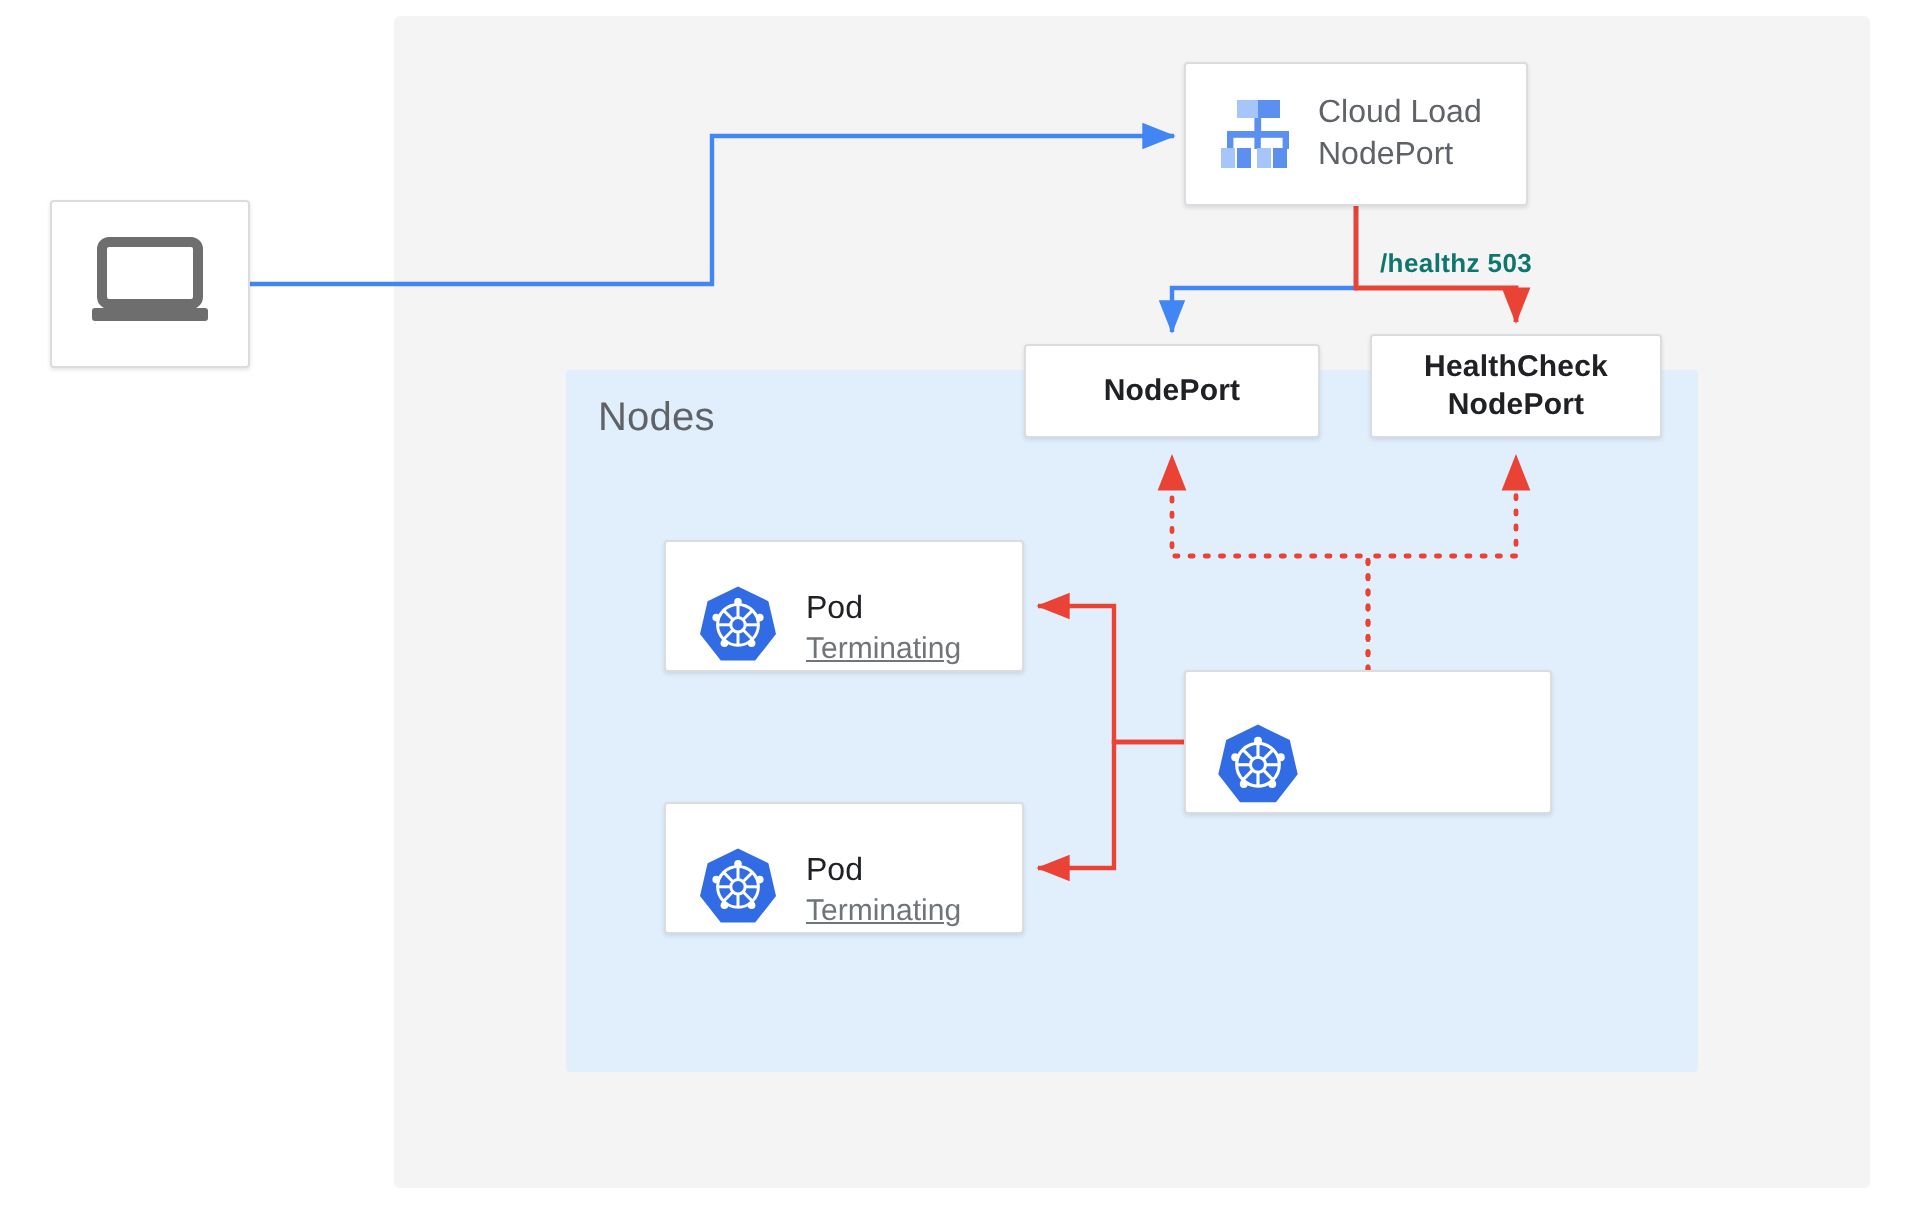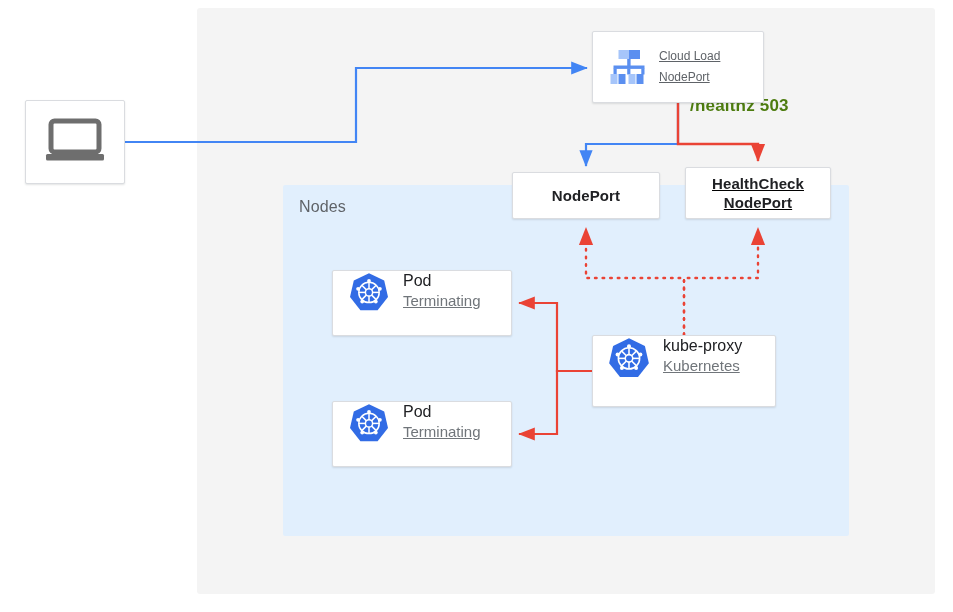--- a/index.html
+++ b/index.html
@@ -37,21 +37,21 @@
     top: 185px;
     width: 566px;
     height: 351px;
     background: #e1effd;
     border-radius: 2px;
   }
   .nodes-label {
     position: absolute;
     left: 299px;
     top: 198px;
-    font-size: 16px;
+    font-size: 20px;
     color: #5f6368;
     letter-spacing: .1px;
     white-space: nowrap;
   }
   
   .card {
     position: absolute;
     background: #ffffff;
     border: 1px solid #dadce0;
     box-sizing: border-box;
@@ -73,62 +73,60 @@
     left: 592px;
     top: 31px;
     width: 172px;
     height: 72px;
     display: flex;
     align-items: center;
     padding-left: 10px;
   }
   .clb-icon { width: 52px; flex: 0 0 52px; display:flex; align-items:center; justify-content:center; }
   .clb-text {
-    font-size: 12px;
+    font-size: 16px;
     color: #5f6368;
     line-height: 21px;
     margin-left: 4px;
-    text-decoration: underline;
   }
   
   .card-nodeport {
     left: 512px;
     top: 172px;
     width: 148px;
     height: 47px;
     display: flex;
     align-items: center;
     justify-content: center;
   }
   .card-hcnodeport {
     left: 685px;
     top: 167px;
     width: 146px;
     height: 52px;
     display: flex;
     align-items: center;
     justify-content: center;
-    text-decoration: underline;
   }
   .port-text {
     font-size: 15px;
     font-weight: bold;
     color: #202124;
     text-align: center;
     line-height: 19px;
     letter-spacing: .1px;
   }
   
   .card-pod1 { left: 332px; top: 270px; width: 180px; height: 66px; }
   .card-pod2 { left: 332px; top: 401px; width: 180px; height: 66px; }
   .card-kubeproxy { left: 592px; top: 335px; width: 184px; height: 72px; }
 
   .k8s-card-inner {
     display: flex;
-    align-items: flex-start;
+    align-items: flex-end;
     height: 100%;
     padding-left: 12px;
     box-sizing: border-box;
   }
   .k8s-icon-slot {
     flex: 0 0 48px;
     width: 48px;
     display: flex;
     align-items: center;
     justify-content: center;
@@ -150,24 +148,24 @@
     position: absolute;
     left: 0;
     top: 0;
     width: 953px;
     height: 612px;
     overflow: visible;
   }
   .healthz-label {
     position: absolute;
     left: 690px;
-    top: 96px;
-    font-size: 17px;
+    top: 124px;
+    font-size: 13px;
     font-weight: bold;
-    color: #4d7c0f;
+    color: #0f766e;
     letter-spacing: .2px;
     white-space: nowrap;
   }
 </style>
 </head>
 <body>
 
 <div id="stage">
 
   <div class="canvas-bg"></div>
@@ -336,20 +334,16 @@
           </g>
           <g fill="#ffffff">
             <circle cx="22" cy="9.9" r="1.9"></circle>
             <circle cx="32.9" cy="17.8" r="1.9"></circle>
             <circle cx="28.8" cy="30.6" r="1.9"></circle>
             <circle cx="15.2" cy="30.6" r="1.9"></circle>
             <circle cx="11.1" cy="17.8" r="1.9"></circle>
           </g>
         </svg>
       </span>
-      <div class="k8s-labels">
-        <div class="k8s-title">kube-proxy</div>
-        <div class="k8s-sub">Kubernetes</div>
-      </div>
     </div>
   </div>
 
 </div>
 
 </body></html>

